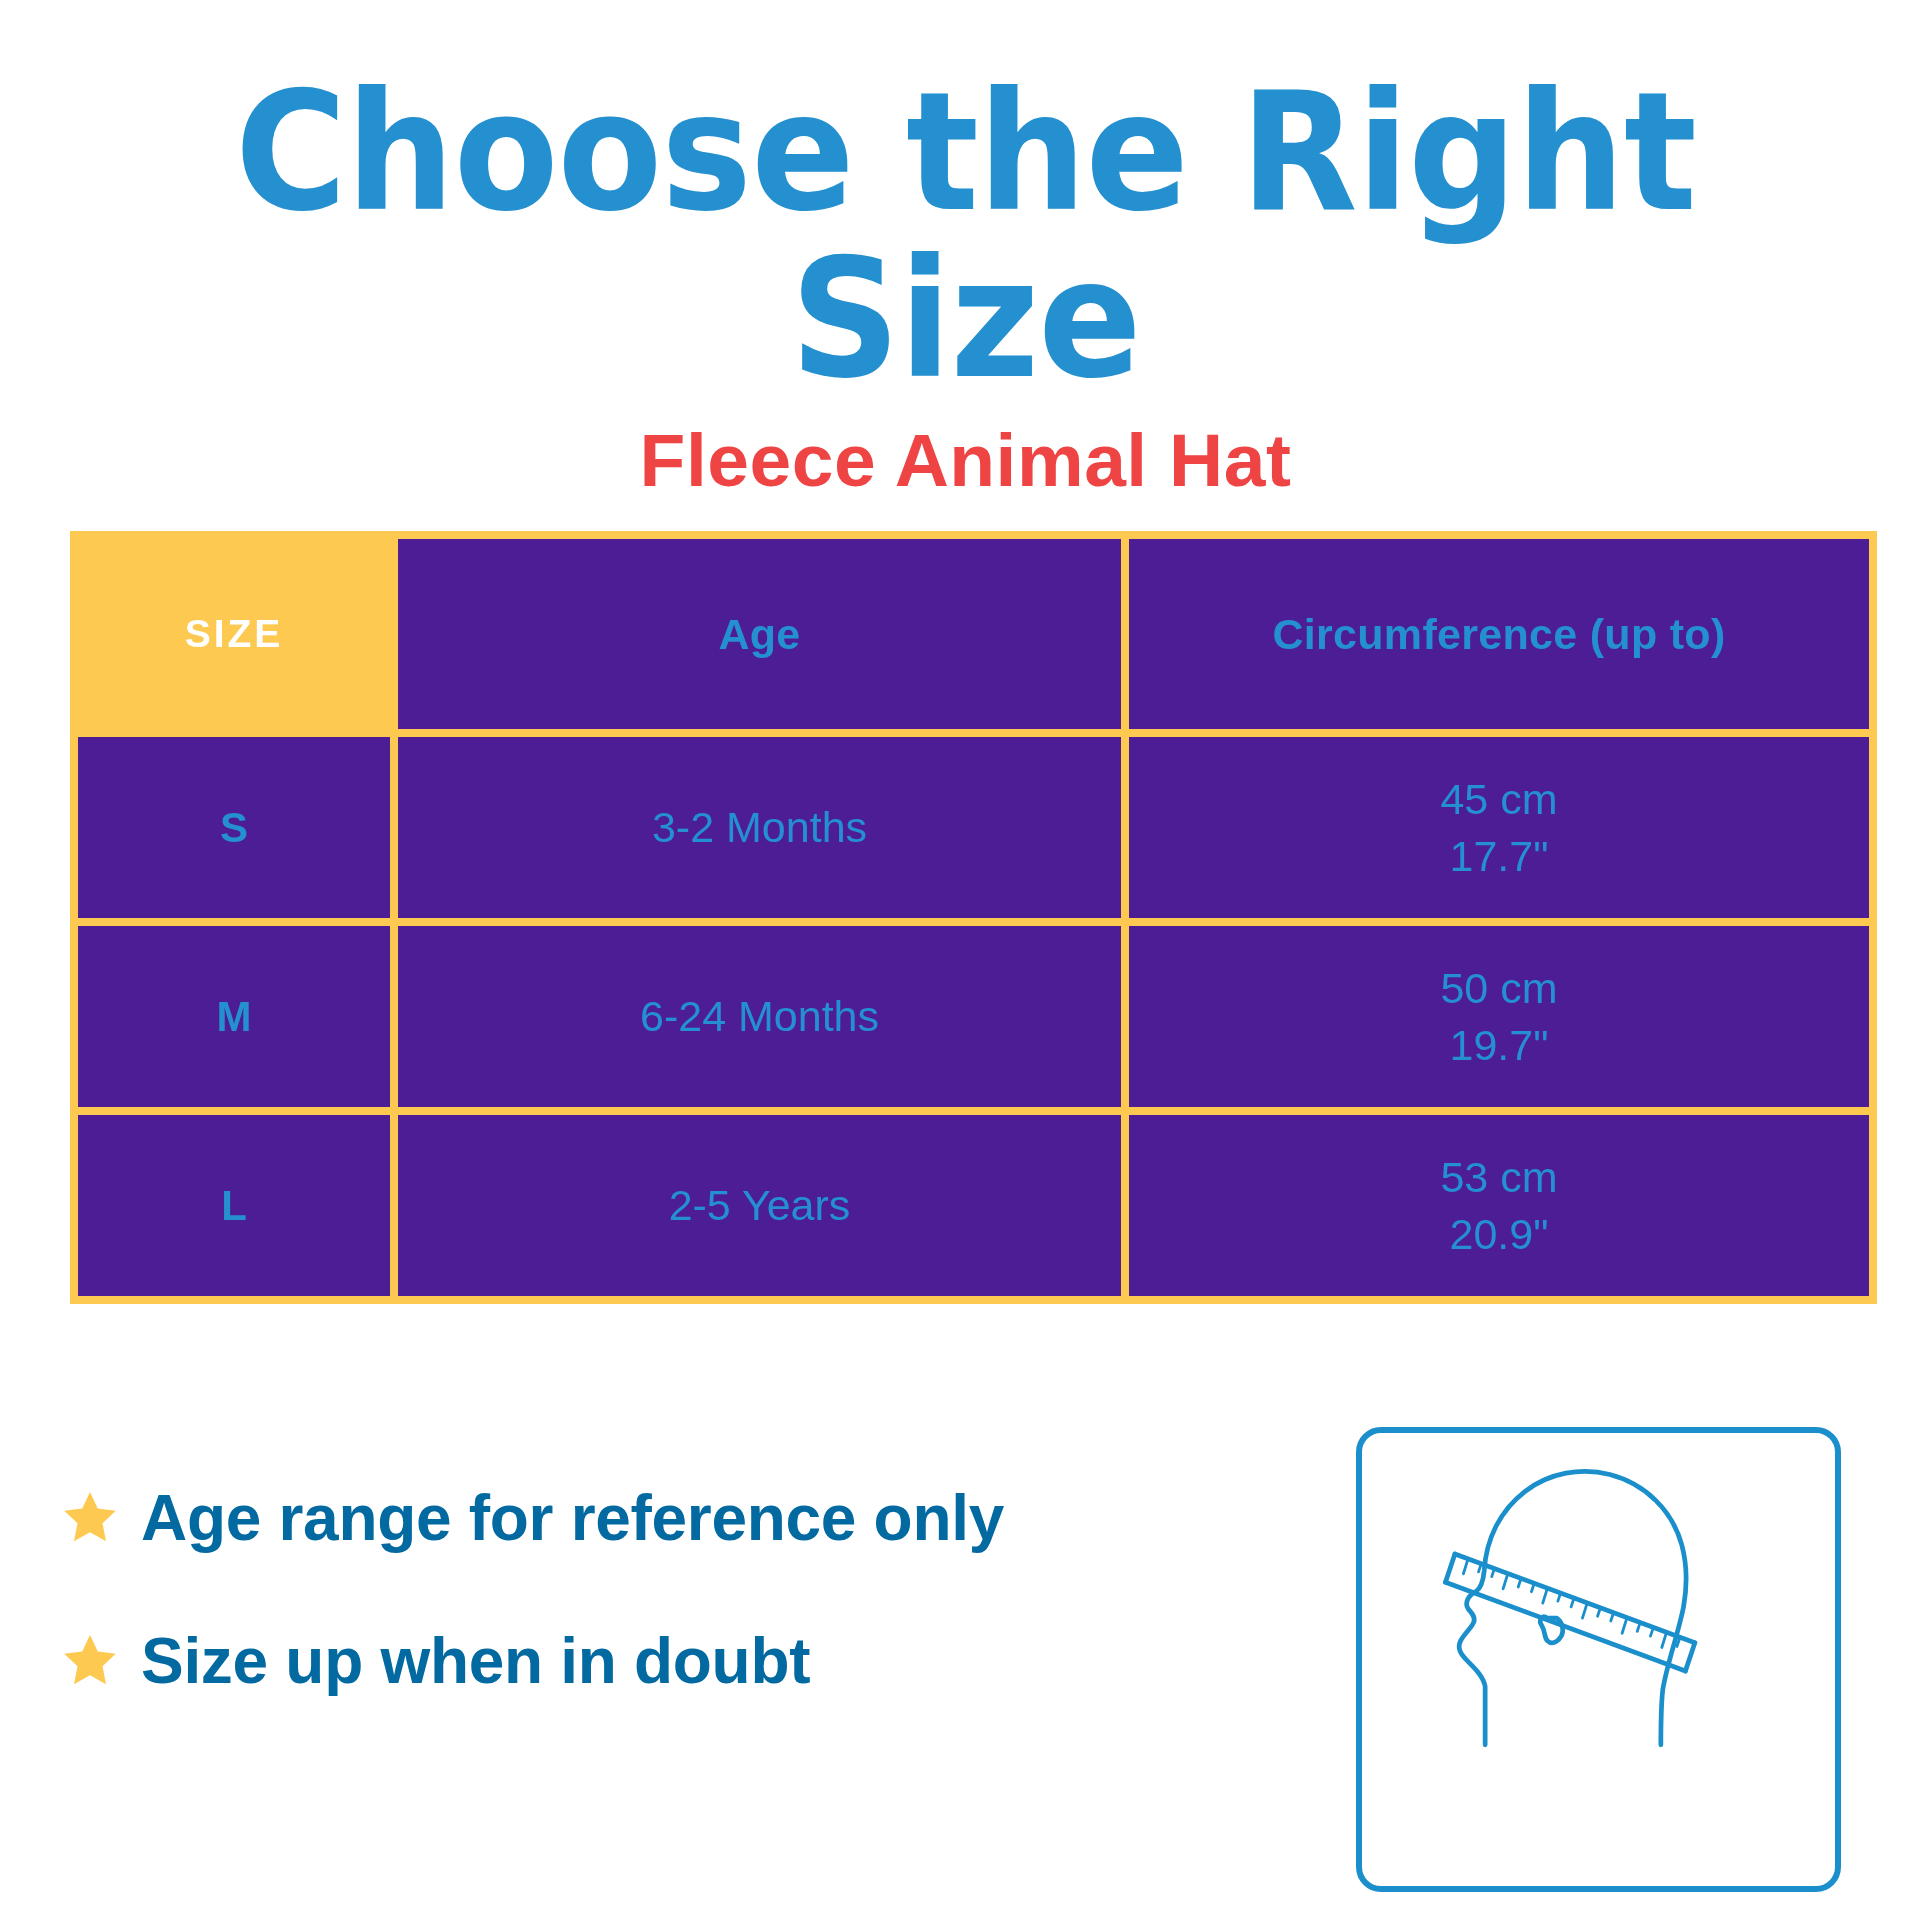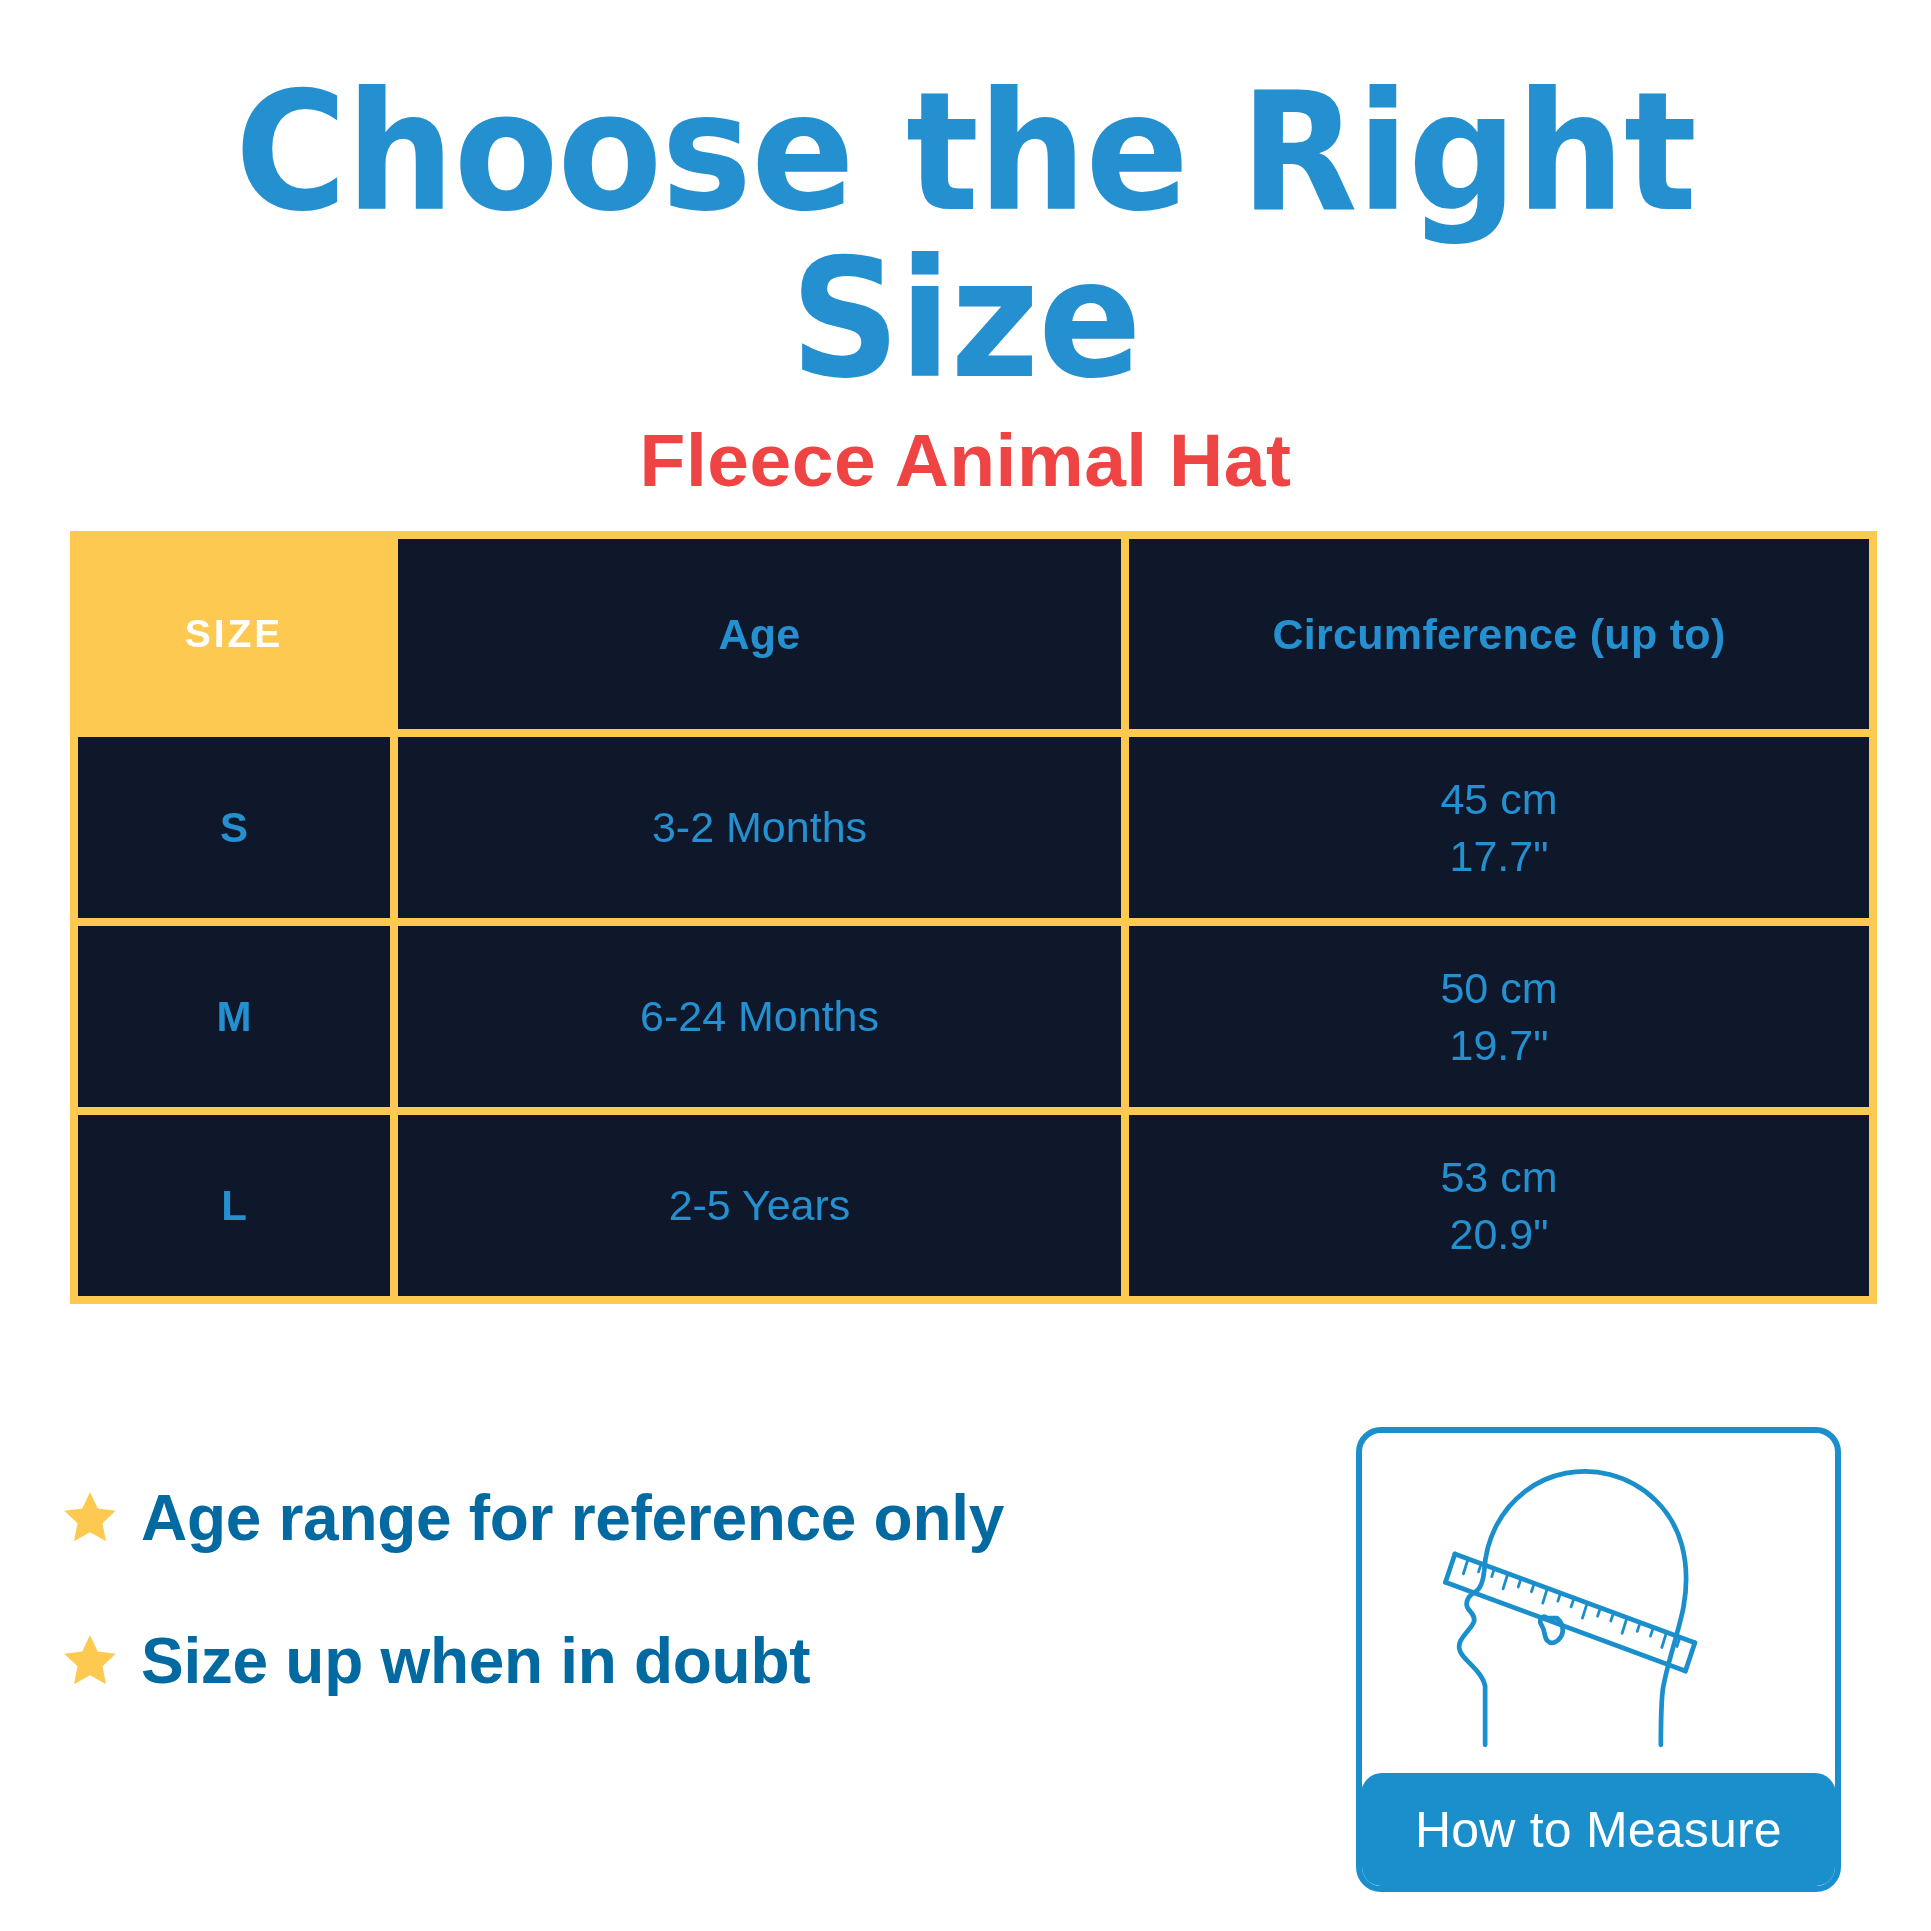--- a/index.html
+++ b/index.html
@@ -56,21 +56,21 @@
   }
   #size-table col.c-size { width: 320px; }
   #size-table col.c-age  { width: 731px; }
   #size-table col.c-circ { width: 748px; }
 
   #size-table th, #size-table td {
     border: 8.7px solid #fdc950;
     text-align: center;
     vertical-align: middle;
     color: #2590d0;
-    background: #0f172a;
+    background: #4c1d95;
   }
   #size-table thead th { height: 188px; }
   #size-table tbody td { height: 179px; }
 
   th.size-head {
     background: #fdc950 !important;
     color: #ffffff !important;
     font-size: 39px;
     font-weight: bold;
     letter-spacing: 2.9px;
@@ -273,17 +273,14 @@
         <path d="M266 190 L263 199"></path>
         <path d="M280 196 L275 212"></path>
         <path d="M294 201 L291 210"></path>
         <path d="M308 206 L305 215"></path>
         <path d="M322 211 L317 227"></path>
         <path d="M336 217 L333 226"></path>
       </g>
     </g>
   </svg>
 
-  <div id="measure-caption-bar">
-    <span id="measure-caption">How to Measure</span>
-  </div>
 </div>
 
 
 </body></html>

